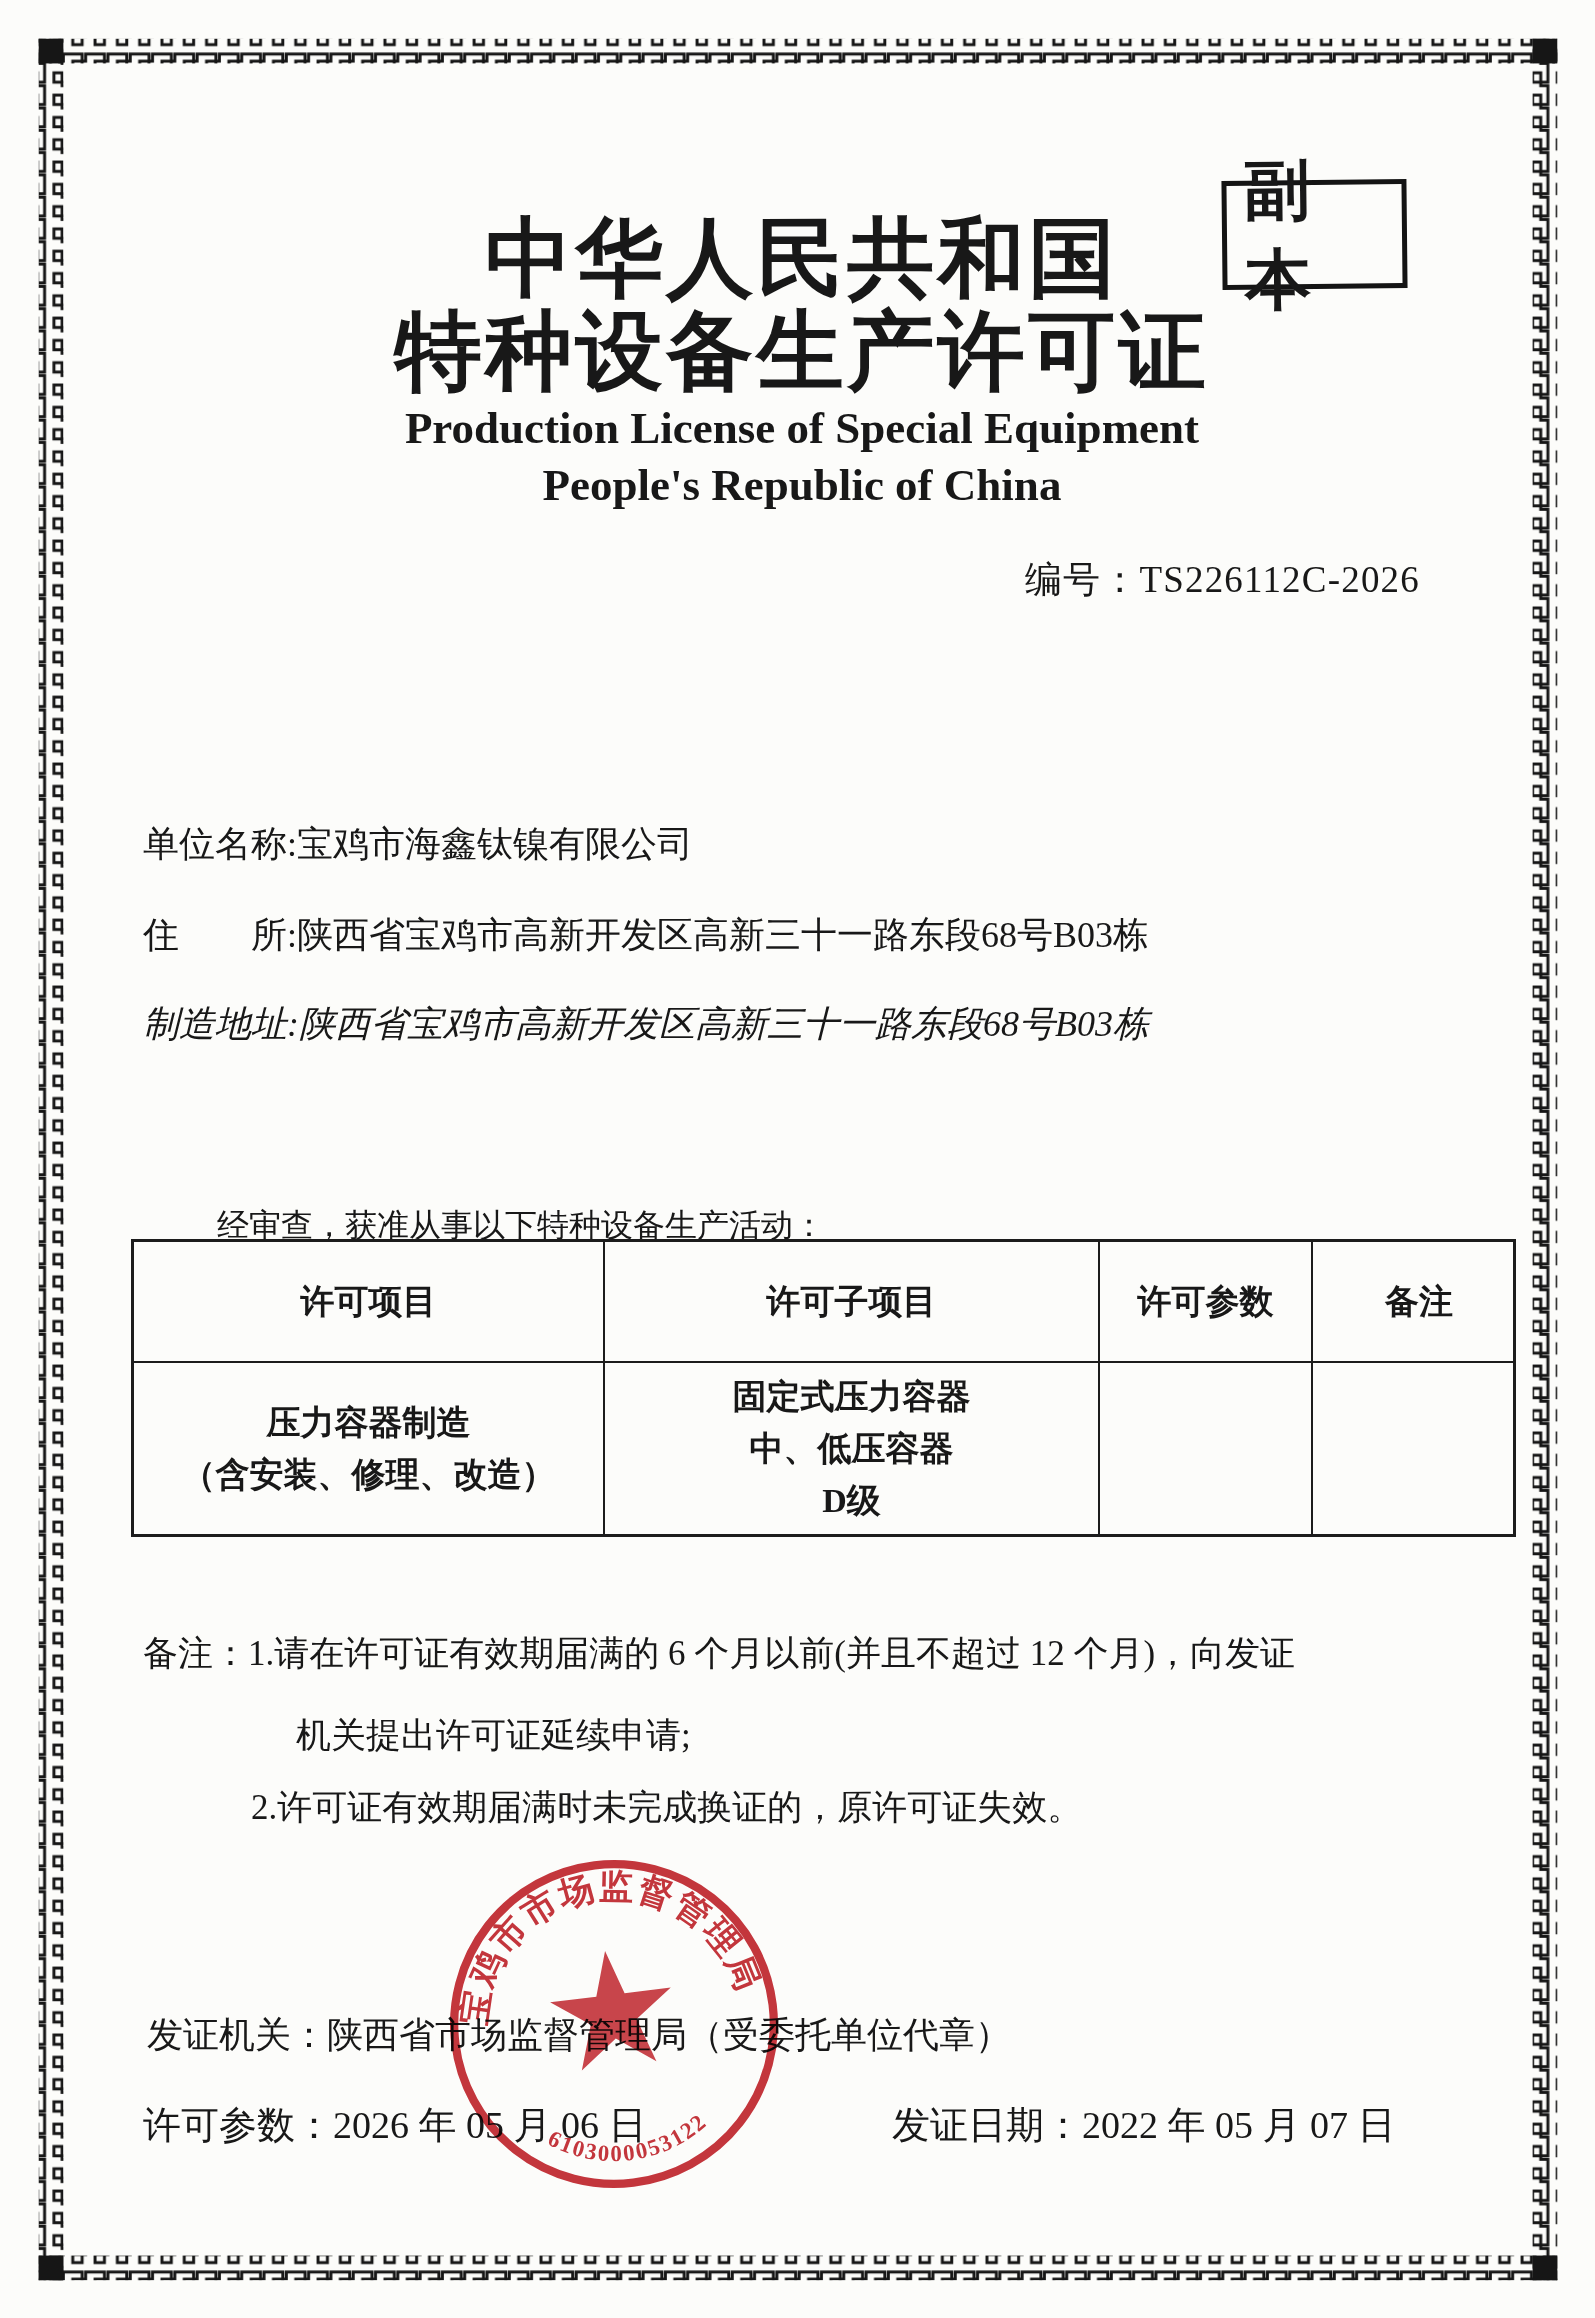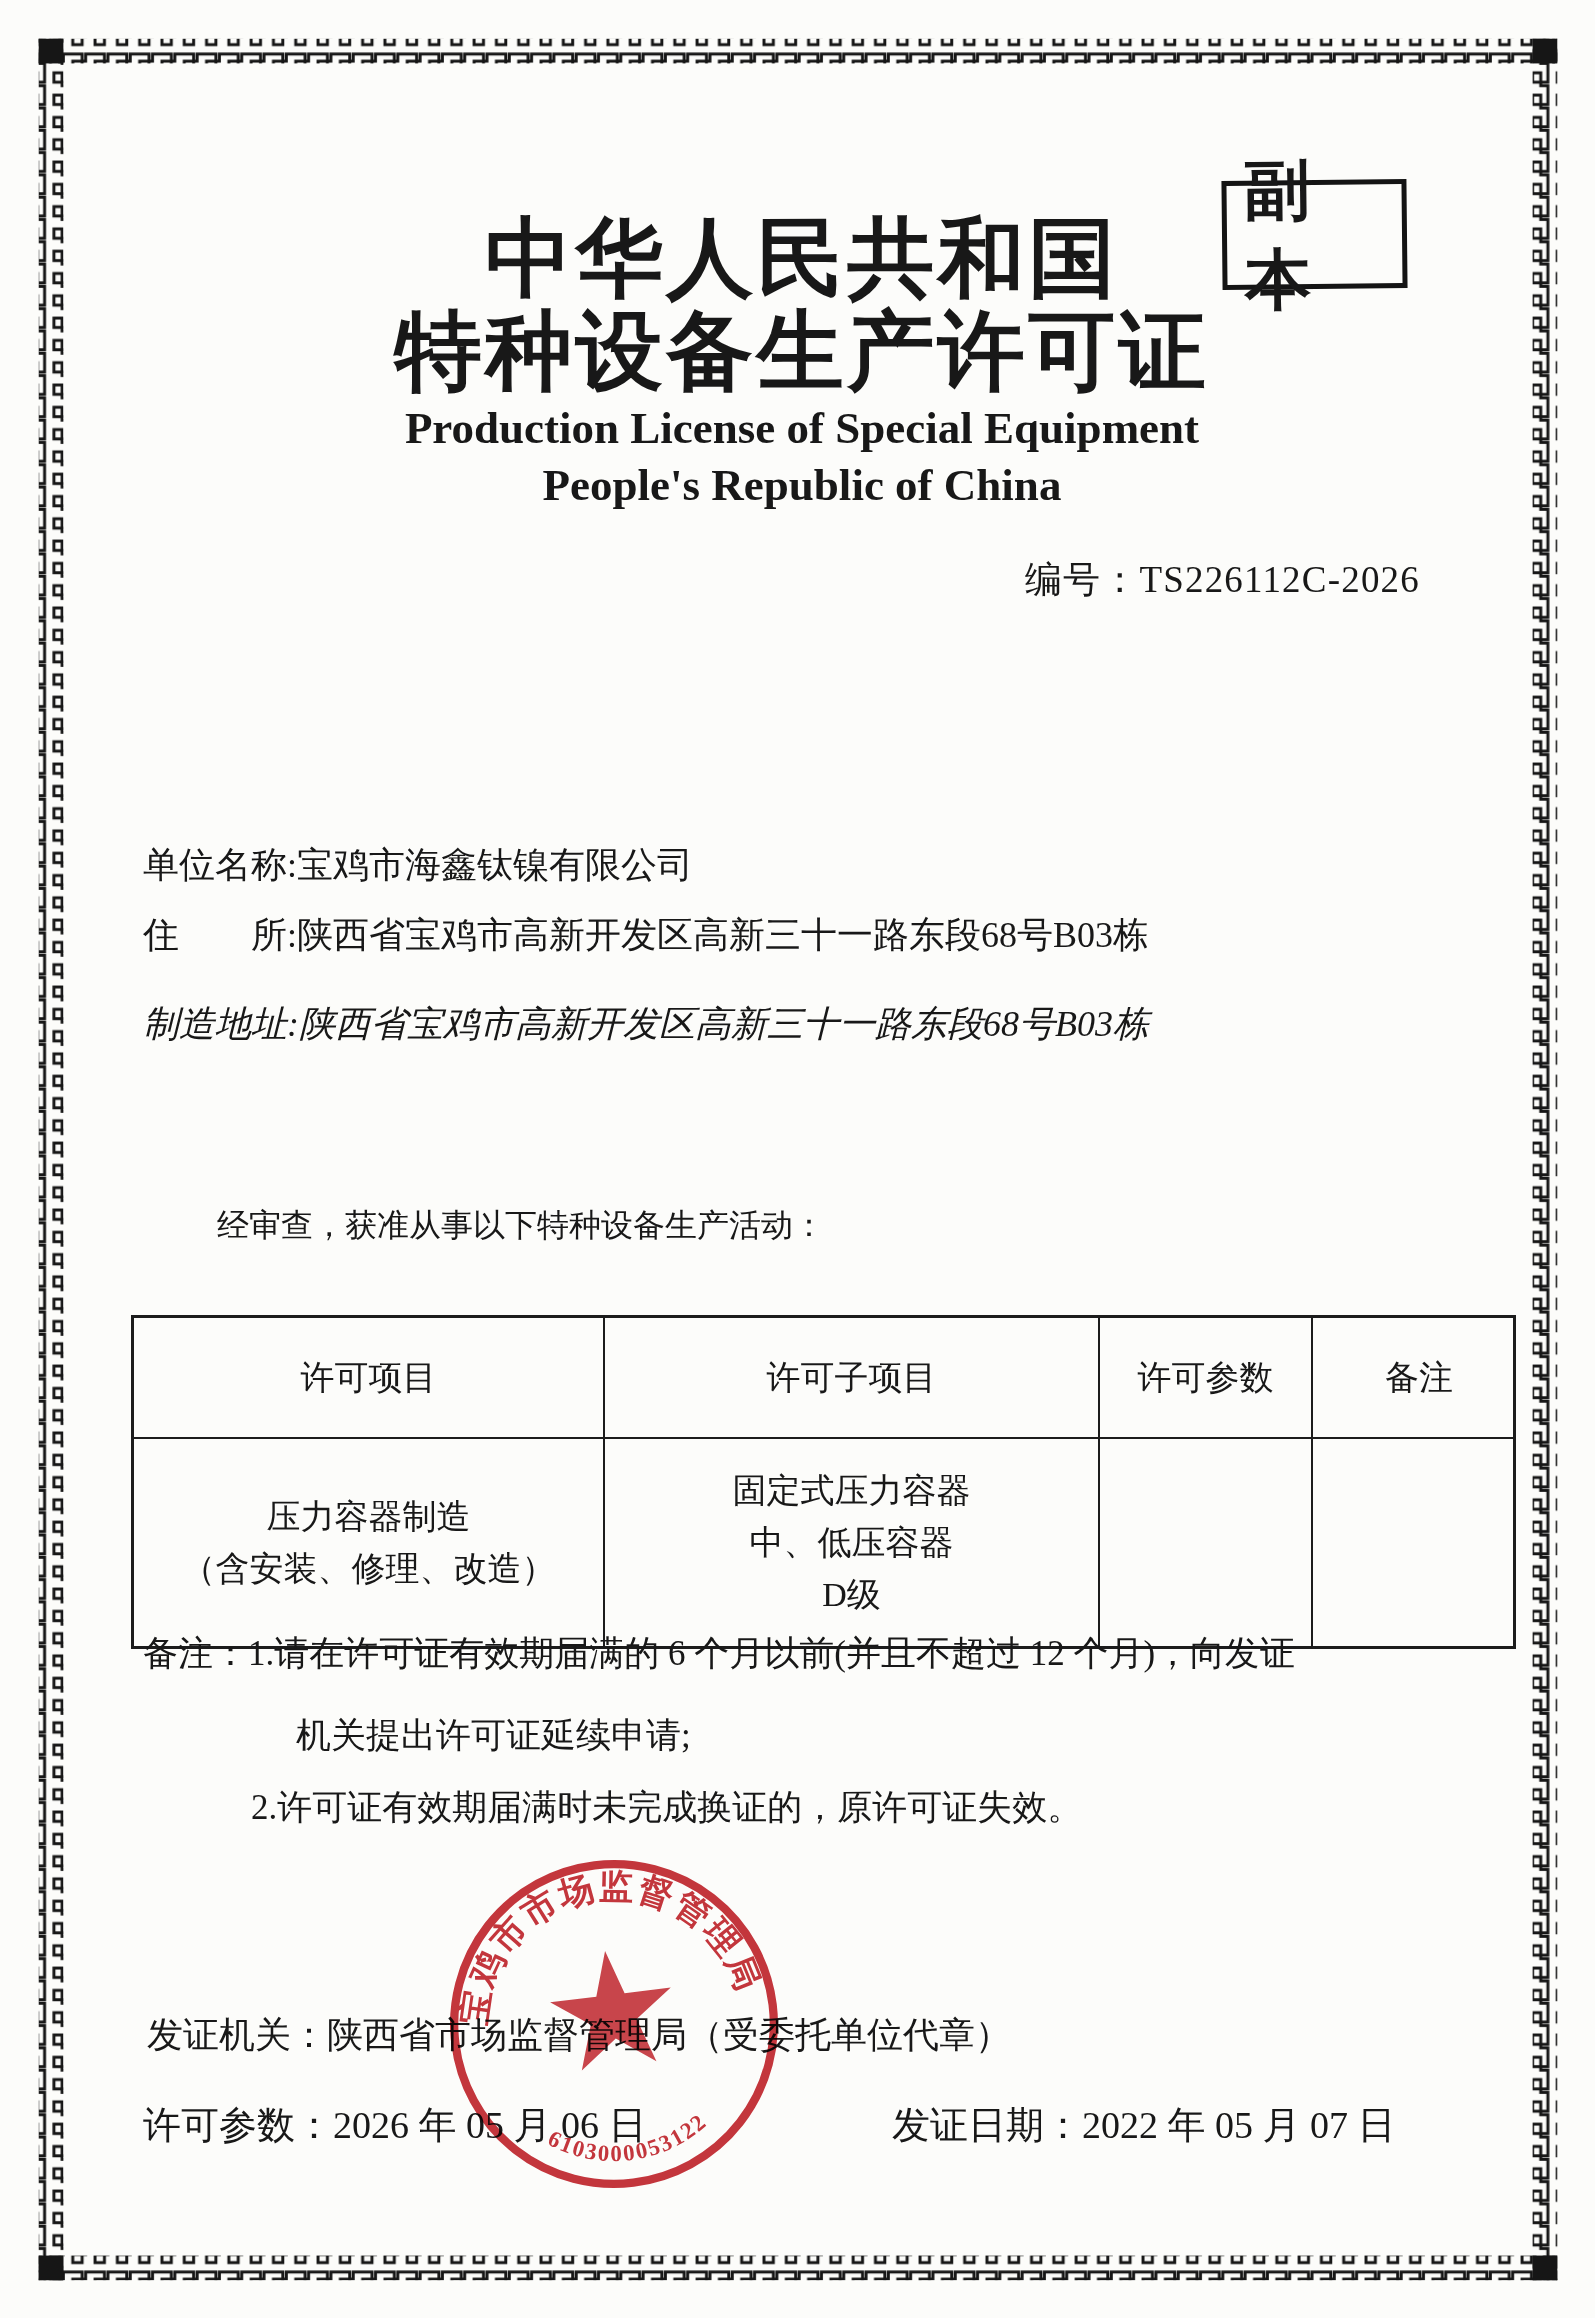--- a/index.html
+++ b/index.html
@@ -18,32 +18,33 @@
     left:1222px;top:180px;width:157px;height:99px;
     border:5.3px solid #141414;display:flex;align-items:center;justify-content:center;
     font-size:66px;font-weight:bold;letter-spacing:20px;padding-left:17.6px;
     transform:rotate(-0.6deg);
   }
   .title-cn{top:212px;font-size:87px;font-weight:bold;line-height:93px;letter-spacing:3.5px;}
   .title-en{top:400px;font-size:45px;font-weight:bold;line-height:57px;}
   .license-no{top:555px;right:176px;font-size:37px;letter-spacing:1.2px;}
 
   .info-row{left:143px;font-size:36px;white-space:nowrap;}
-  .info-company{top:841px;text-align:center;}
+  .info-company{top:820px;text-align:center;}
   .info-address{top:911px;}
   .info-factory{top:1000px;font-style:italic;}
 
   .intro{left:217px;top:1180px;font-size:32px;margin-top:24px;}
 
   .lic-table{
-    left:131px;top:1315px;width:1385px;height:334px;
+    left:131px;top:1239px;width:1385px;height:298px;
     border:3.5px solid #1c1c1c;box-sizing:border-box;
     display:grid;
     grid-template-columns:471px 495px 213px 1fr;
     grid-template-rows:121px 1fr;
+    font-weight:bold;
   }
   .t-cell{
     border-right:2.3px solid #1c1c1c;
     display:flex;flex-direction:column;align-items:center;justify-content:center;
     font-size:34px;line-height:52px;text-align:center;
   }
   .t-cell.last{border-right:none;padding-left:12px;}
   .t-head{border-bottom:2.9px solid #1c1c1c;}
 
   .notes-row{font-size:35px;white-space:nowrap;}

